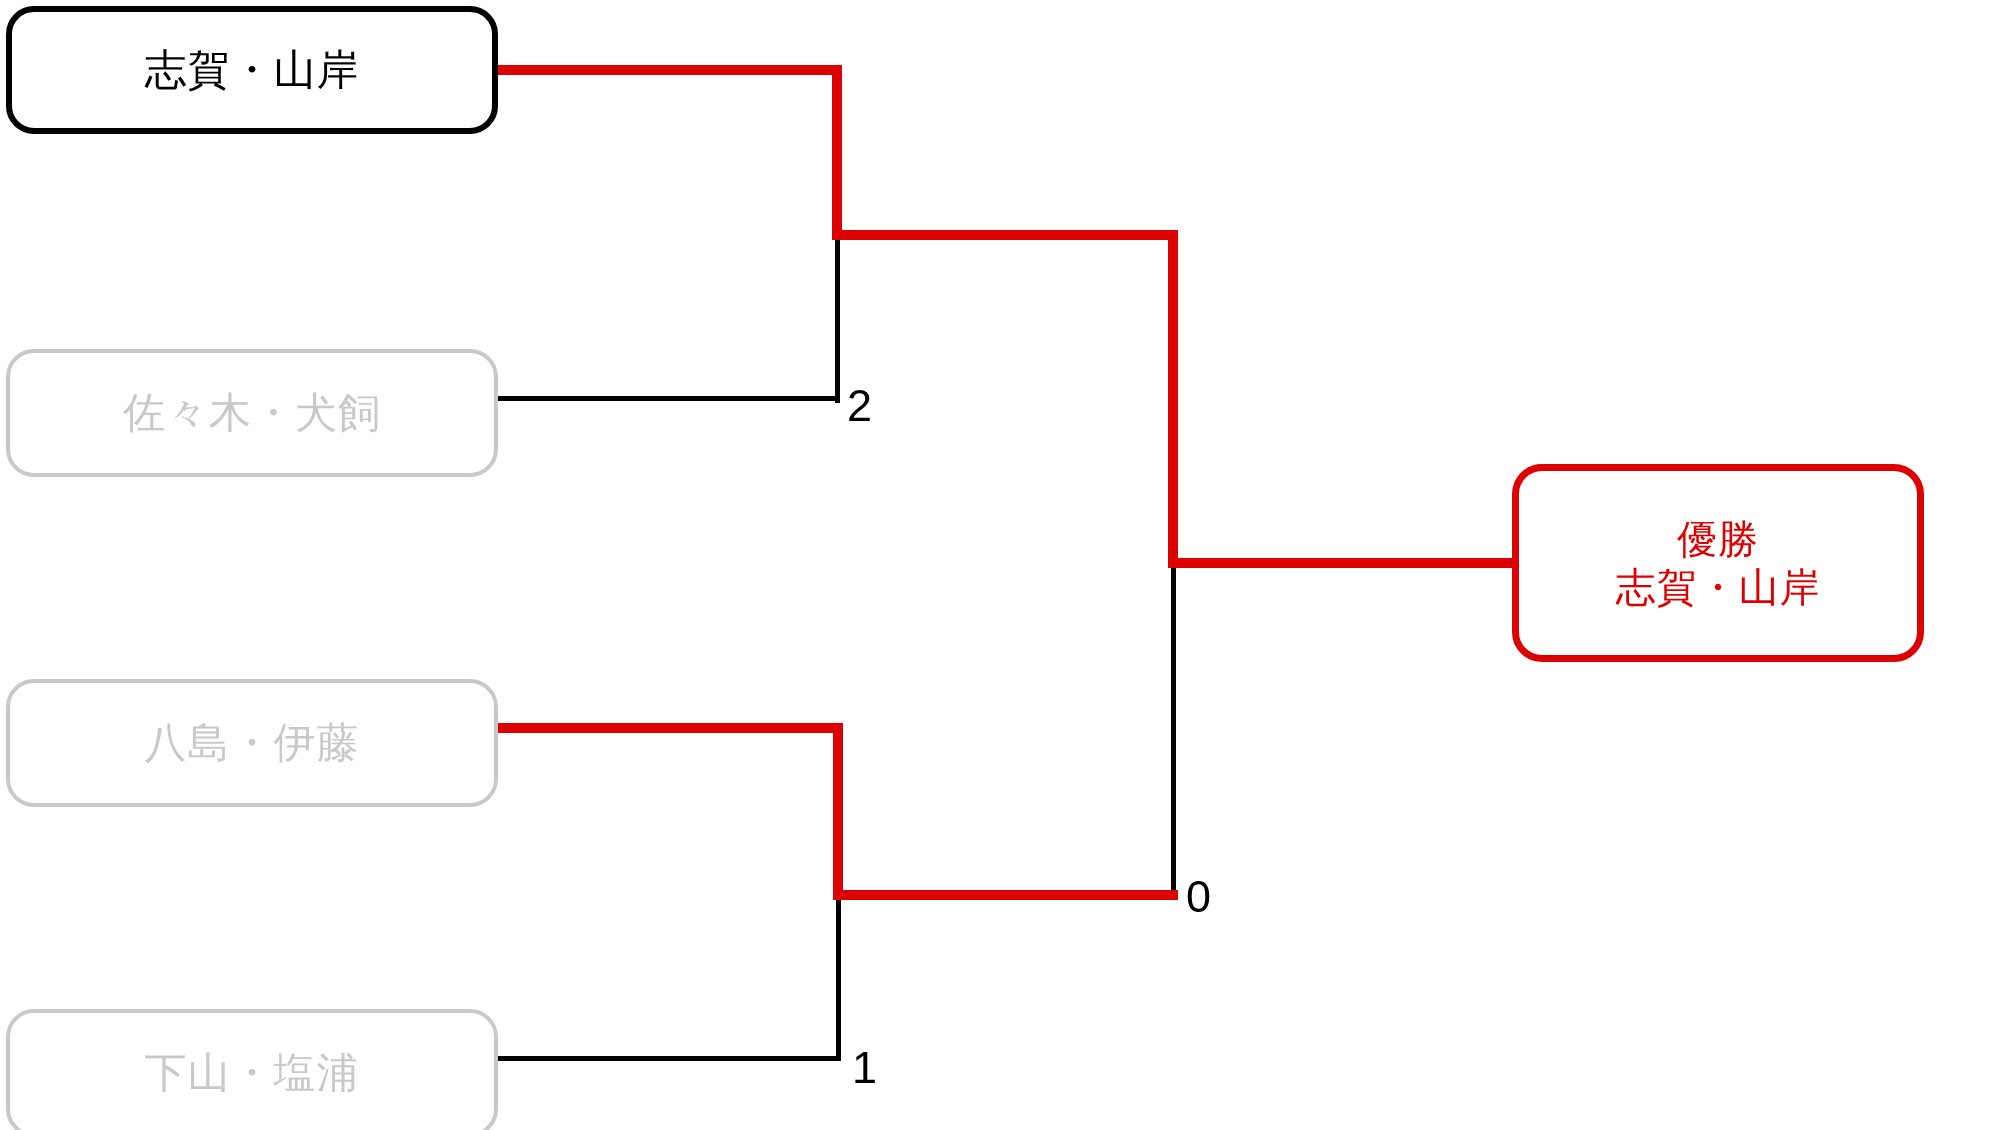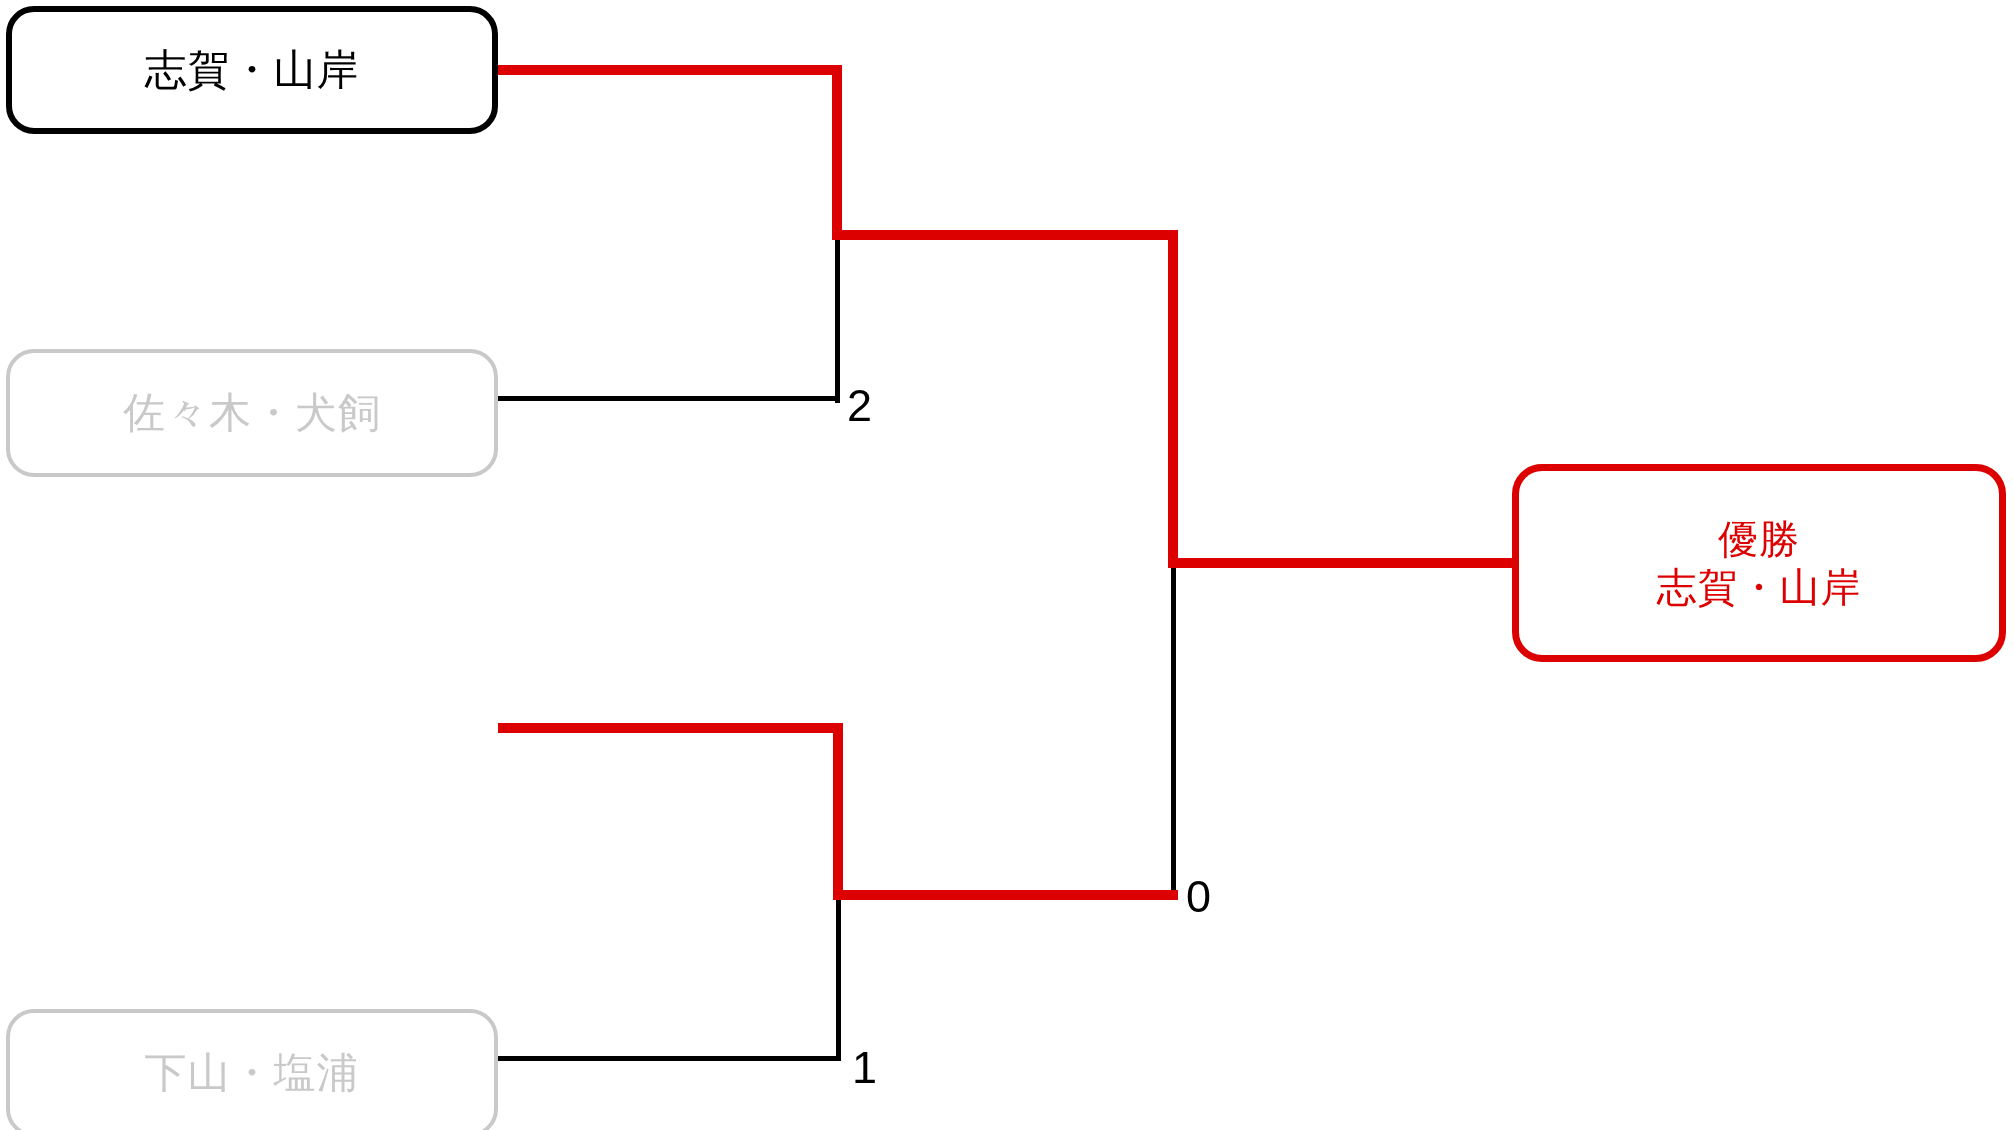--- a/index.html
+++ b/index.html
@@ -44,21 +44,21 @@
     z-index: 3;
     margin-top: 15px;
   }
   .team-1 { top: 6px; }
   .team-2 { top: 334px; }
   .team-3 { top: 664px; }
   .team-4 { top: 994px; }
   .champion {
     left: 1512px;
     top: 464px;
-    width: 494px;
+    width: 412px;
     height: 198px;
     border: 7px solid var(--winner-red, #dd0000);
     border-radius: 30px;
     color: var(--winner-red, #dd0000);
     font-size: 40px;
     line-height: 1.2;
     flex-direction: column;
     letter-spacing: 1px;
     z-index: 4;
   }
@@ -98,20 +98,23 @@
 <body>
 
 <div class="stage">
 
   <div class="box team team-1 alive">
     <span>志賀・山岸</span>
   </div>
   <div class="box team team-2 eliminated">
     <span>佐々木・犬飼</span>
   </div>
+  <div class="box team team-3 eliminated">
+    <span>八島・伊藤</span>
+  </div>
   <div class="box team team-4 eliminated">
     <span>下山・塩浦</span>
   </div>
 
   <div class="box champion">
     <span>優勝</span>
     <span>志賀・山岸</span>
   </div>
 
   <div class="line black blk-sf1-vert"></div>

